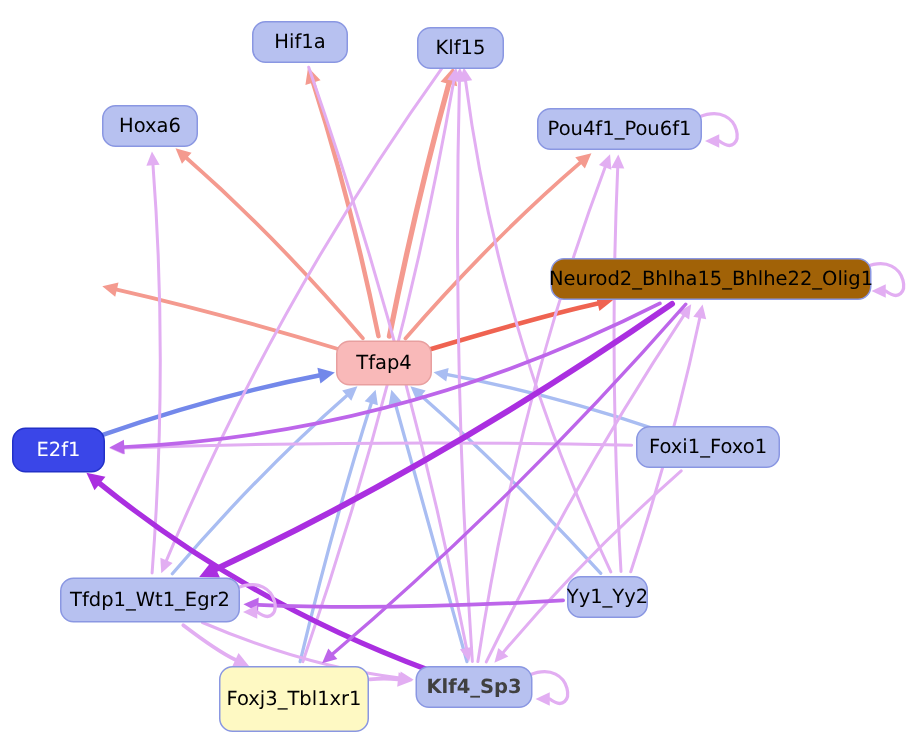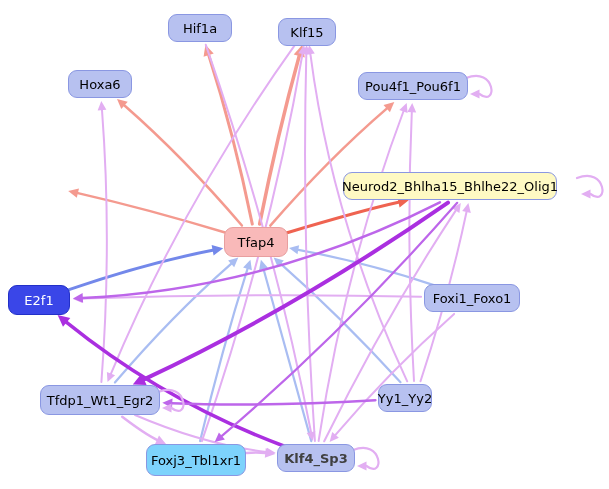--- a/index.html
+++ b/index.html
@@ -181,37 +181,37 @@
     </div>
     <div class="node" style="left: 278px; top: 18px; width: 58px; height: 28px; background: rgb(183, 193, 240); border-color: rgb(138, 151, 226); color: rgb(0, 0, 0);">
       <span>Klf15</span>
     </div>
     <div class="node" style="left: 68px; top: 70px; width: 64px; height: 28px; background: rgb(183, 193, 240); border-color: rgb(138, 151, 226); color: rgb(0, 0, 0);">
       <span>Hoxa6</span>
     </div>
     <div class="node" style="left: 358px; top: 72px; width: 110px; height: 28px; background: rgb(183, 193, 240); border-color: rgb(138, 151, 226); color: rgb(0, 0, 0);">
       <span>Pou4f1_Pou6f1</span>
     </div>
-    <div class="node" style="left: 343px; top: 172px; width: 214px; height: 28px; background: #fef9c3; border-color: rgb(138, 151, 226); color: rgb(0, 0, 0);">
+    <div class="node" style="left: 367px; top: 172px; width: 214px; height: 28px; background: #a16207; border-color: rgb(138, 151, 226); color: rgb(0, 0, 0);">
       <span>Neurod2_Bhlha15_Bhlhe22_Olig1</span>
     </div>
     <div class="node" style="left: 224px; top: 227px; width: 64px; height: 30px; background: rgb(249, 185, 185); border-color: rgb(232, 159, 159); color: rgb(0, 0, 0);">
       <span>Tfap4</span>
     </div>
     <div class="node" style="left: 8px; top: 285px; width: 62px; height: 30px; background: rgb(58, 70, 232); border-color: rgb(34, 48, 200); color: rgb(255, 255, 255);">
       <span>E2f1</span>
     </div>
     <div class="node" style="left: 424px; top: 284px; width: 96px; height: 28px; background: rgb(183, 193, 240); border-color: rgb(138, 151, 226); color: rgb(0, 0, 0);">
       <span>Foxi1_Foxo1</span>
     </div>
     <div class="node" style="left: 40px; top: 385px; width: 120px; height: 30px; background: rgb(183, 193, 240); border-color: rgb(138, 151, 226); color: rgb(0, 0, 0); align-items: center;">
       <span>Tfdp1_Wt1_Egr2</span>
     </div>
     <div class="node" style="left: 378px; top: 384px; width: 54px; height: 28px; background: rgb(183, 193, 240); border-color: rgb(138, 151, 226); color: rgb(0, 0, 0);">
       <span>Yy1_Yy2</span>
     </div>
-    <div class="node" style="left: 146px; top: 444px; width: 100px; height: 32px; background: #7dd3fc; border-color: rgb(138, 151, 226); color: rgb(0, 0, 0);">
+    <div class="node" style="left: 146px; top: 444px; width: 100px; height: 44px; background: #fef9c3; border-color: rgb(138, 151, 226); color: rgb(0, 0, 0);">
       <span>Foxj3_Tbl1xr1</span>
     </div>
     <div class="node" style="left: 277px; top: 444px; width: 78px; height: 28px; background: rgb(183, 193, 240); border-color: rgb(138, 151, 226); color: #404040; font-weight: bold;">
       <span>Klf4_Sp3</span>
     </div>
   </div>
 
 </body></html>

